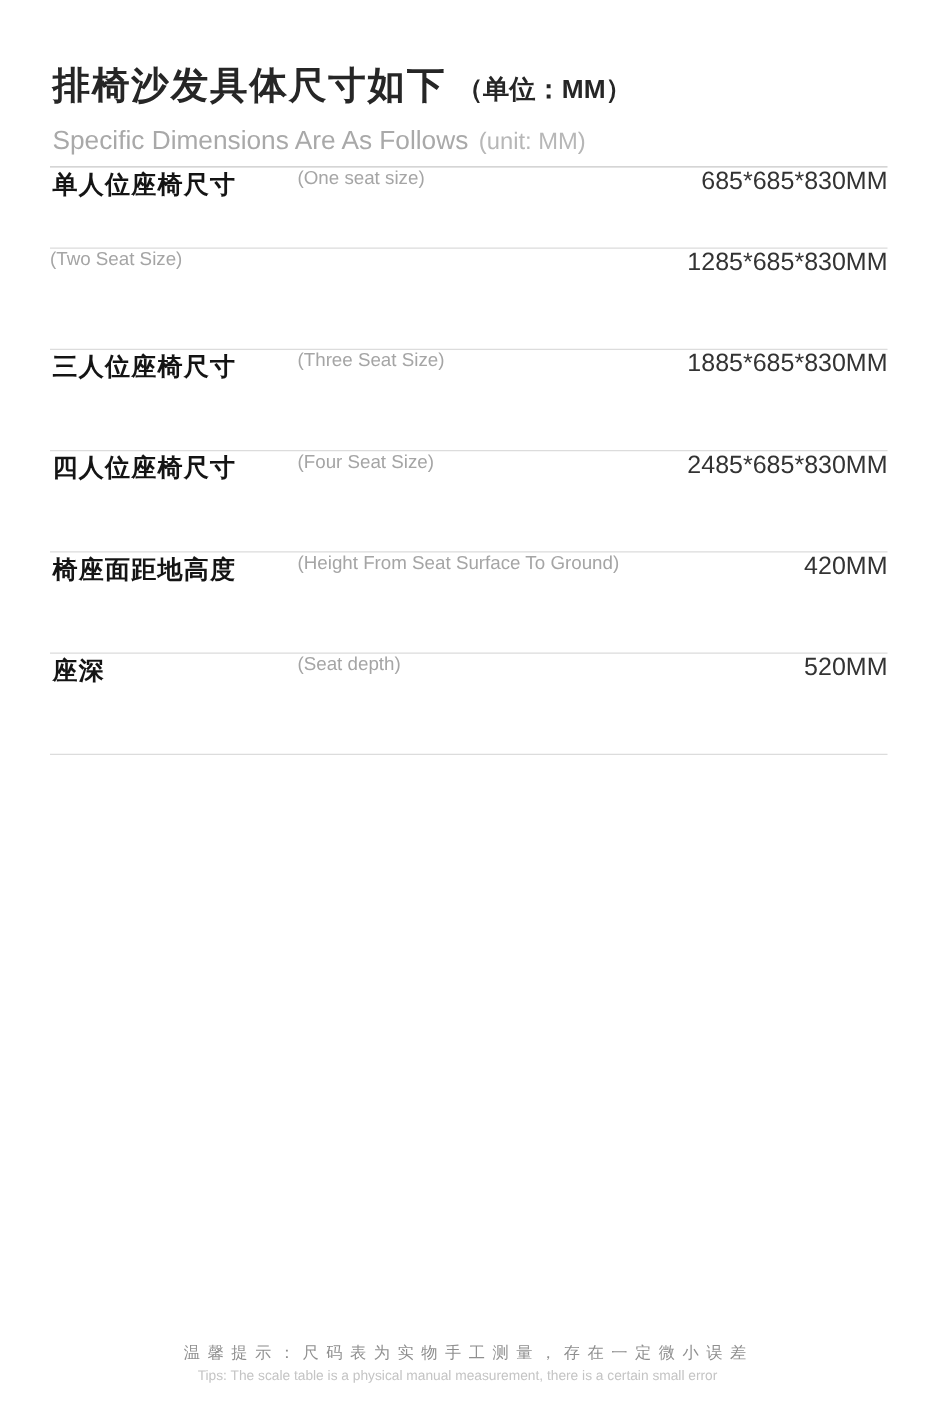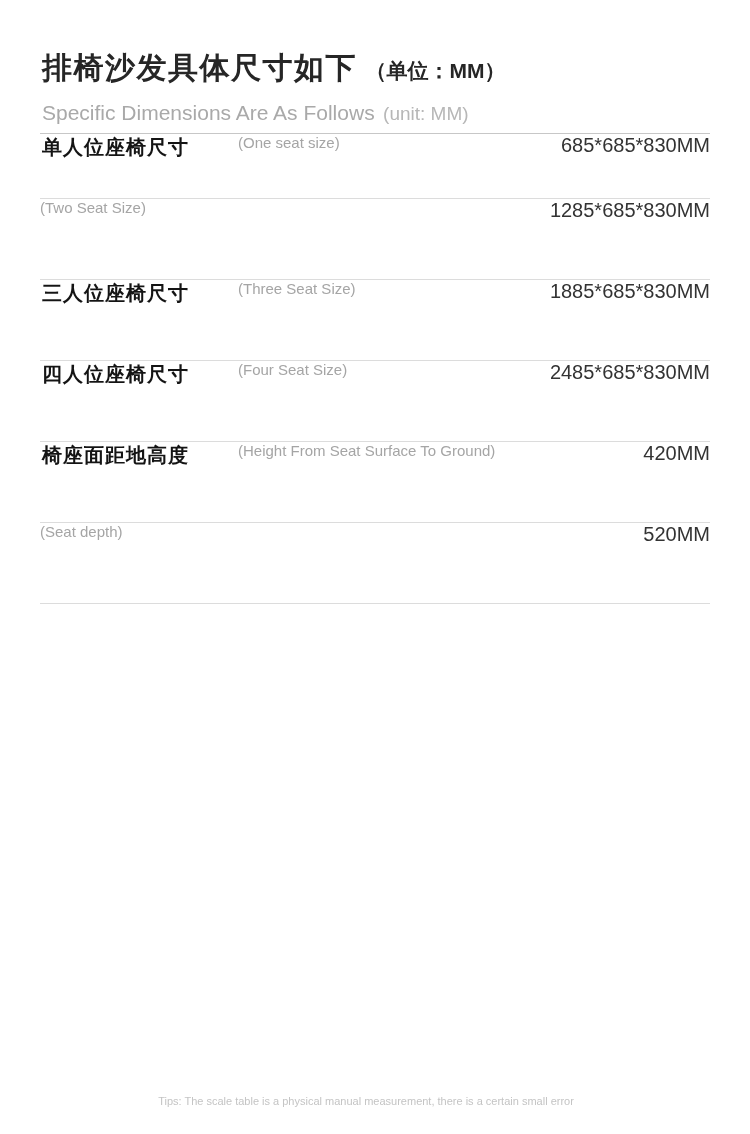--- a/index.html
+++ b/index.html
@@ -65,20 +65,21 @@
       <span class="spec-zh">四人位座椅尺寸</span>
       <span class="spec-en">(Four Seat Size)</span>
       <span class="spec-val">2485*685*830MM</span>
     </div>
     <div class="spec-row">
       <span class="spec-zh">椅座面距地高度</span>
       <span class="spec-en">(Height From Seat Surface To Ground)</span>
       <span class="spec-val">420MM</span>
     </div>
     <div class="spec-row">
+      <span class="spec-zh">座深</span>
       <span class="spec-en">(Seat depth)</span>
       <span class="spec-val">520MM</span>
     </div>
   </div>
 
   <div class="drawings">
 
     
     
 
@@ -89,15 +90,16 @@
     
 
     
     
 
     
     
 
   </div>
 
+  <div class="tip-zh">温馨提示：尺码表为实物手工测量，存在一定微小误差</div>
   <div class="tip-en">Tips: The scale table is a physical manual measurement, there is a certain small error</div>
 
 </div>
 
 </body></html>

